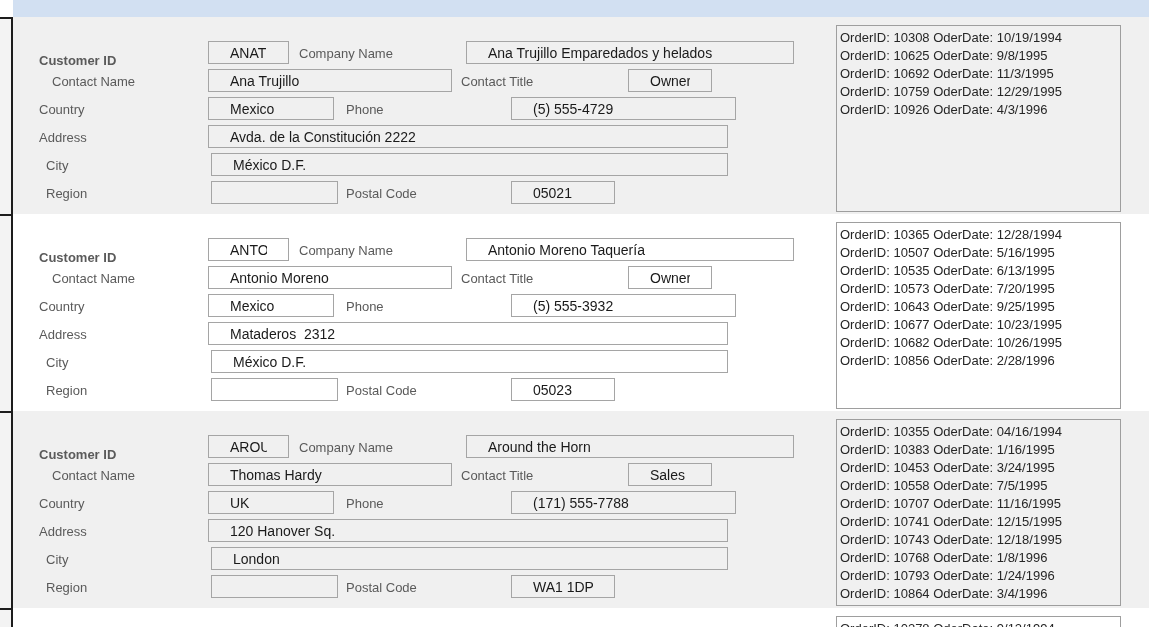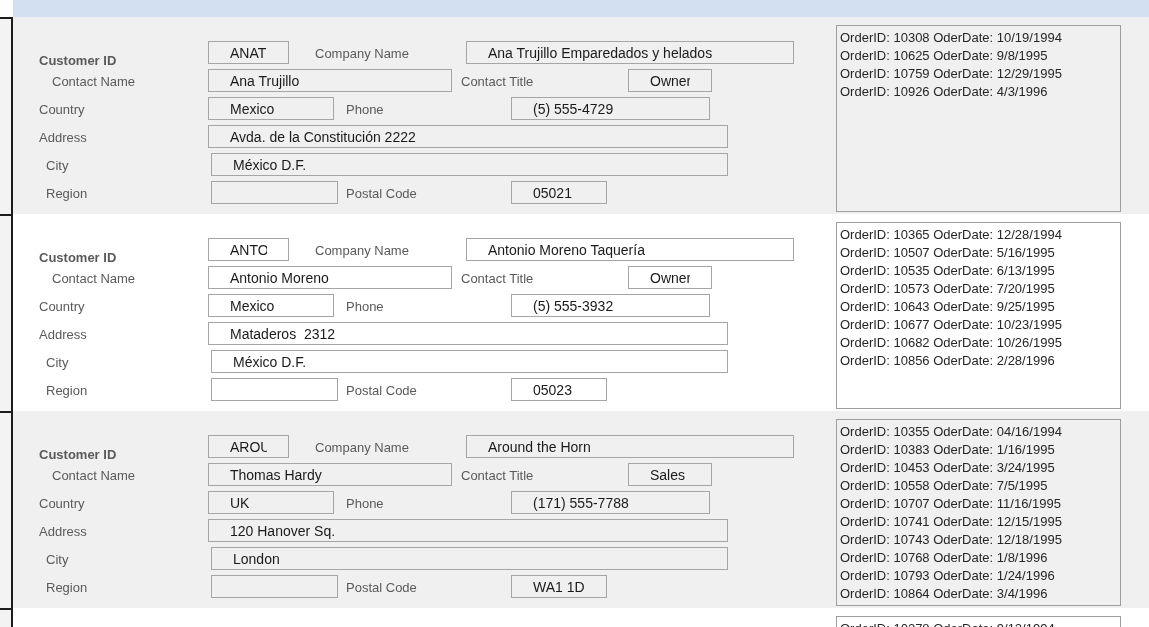--- a/index.html
+++ b/index.html
@@ -38,40 +38,40 @@
     position:absolute;left:823px;top:8px;width:285px;height:187px;
     box-sizing:border-box;border:1px solid #9e9e9e;background:transparent;
     padding:3px 2px 0 3px;overflow:hidden;
   }
   .order-row{
     height:18px;line-height:18px;font-size:13px;color:#262626;white-space:pre;overflow:hidden;
   }
 
   
   .l-custid   {left:26px;top:36px;font-weight:bold;}
-  .l-compname {left:302px;top:29px;}
+  .l-compname {left:286px;top:29px;}
   .l-contname {left:39px;top:57px;}
   .l-conttitle{left:448px;top:57px;}
   .l-country  {left:26px;top:85px;}
   .l-phone    {left:333px;top:85px;}
   .l-address  {left:26px;top:113px;}
   .l-city     {left:33px;top:141px;}
   .l-region   {left:33px;top:169px;}
   .l-postal   {left:333px;top:169px;}
 
   .b-custid   {left:195px;top:24px;width:81px;}
   .b-compname {left:453px;top:24px;width:328px;}
   .b-contname {left:195px;top:52px;width:244px;}
   .b-conttitle{left:615px;top:52px;width:84px;}
   .b-country  {left:195px;top:80px;width:126px;}
-  .b-phone    {left:498px;top:80px;width:199px;}
+  .b-phone    {left:498px;top:80px;width:225px;}
   .b-address  {left:195px;top:108px;width:520px;}
   .b-city     {left:198px;top:136px;width:517px;}
   .b-region   {left:198px;top:164px;width:127px;}
-  .b-postal   {left:498px;top:164px;width:96px;}
+  .b-postal   {left:498px;top:164px;width:104px;}
 </style>
 </head>
 <body>
 
 <div class="header-corner"></div>
 <div class="header-band"></div>
 
 <div class="selector-strip">
   <div class="selector-cell"></div>
   <div class="selector-cell"></div>
@@ -96,20 +96,21 @@
   <input class="box b-address" value="Avda. de la Constitución 2222" style="">
   <span class="lbl l-city">City</span>
   <input class="box b-city" value="México D.F." style="">
   <span class="lbl l-region">Region</span>
   <input class="box b-region" value="" style="">
   <span class="lbl l-postal">Postal Code</span>
   <input class="box b-postal" value="05021" style="">
   <div class="orders">
     <div class="order-row">OrderID: 10308 OderDate: 10/19/1994</div>
     <div class="order-row">OrderID: 10625 OderDate: 9/8/1995</div>
+    <div class="order-row">OrderID: 10692 OderDate: 11/3/1995</div>
     <div class="order-row">OrderID: 10759 OderDate: 12/29/1995</div>
     <div class="order-row">OrderID: 10926 OderDate: 4/3/1996</div>
   </div>
 </div>
 
 <div class="record rec-white" style="top:214px;">
   <span class="lbl l-custid">Customer ID</span>
   <input class="box b-custid" value="ANTON" style="">
   <span class="lbl l-compname">Company Name</span>
   <input class="box b-compname" value="Antonio Moreno Taquería" style="">

